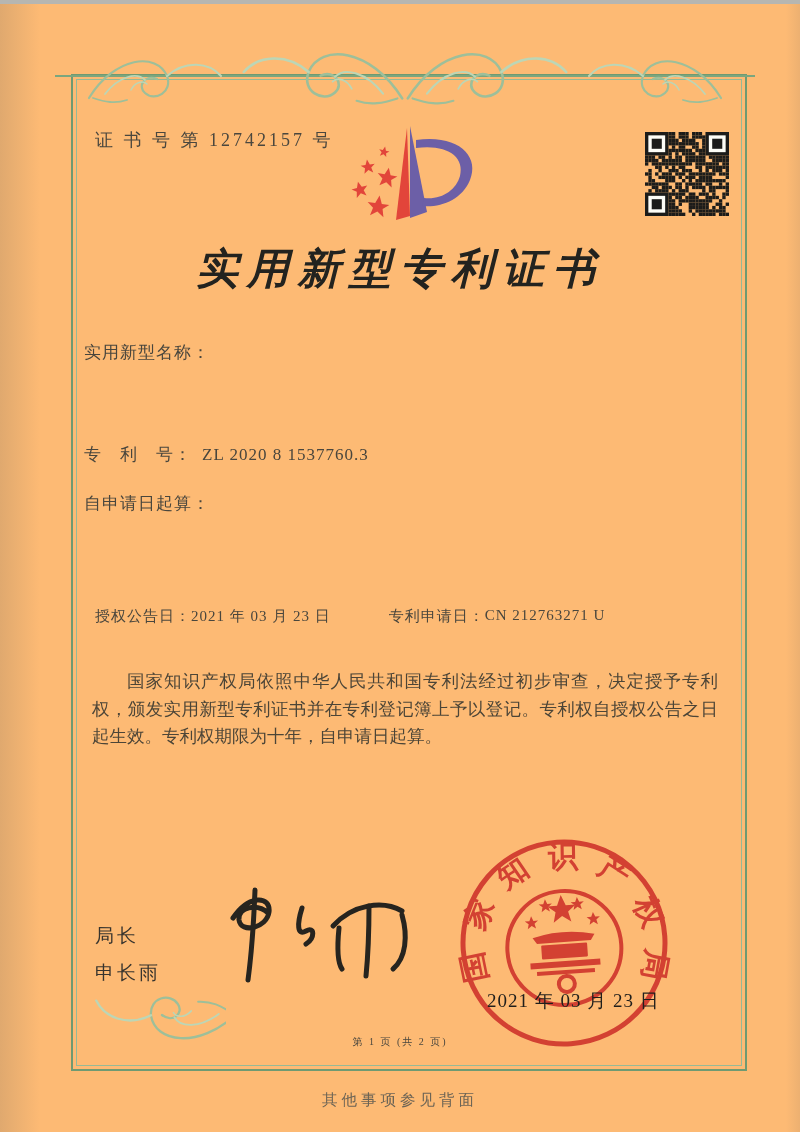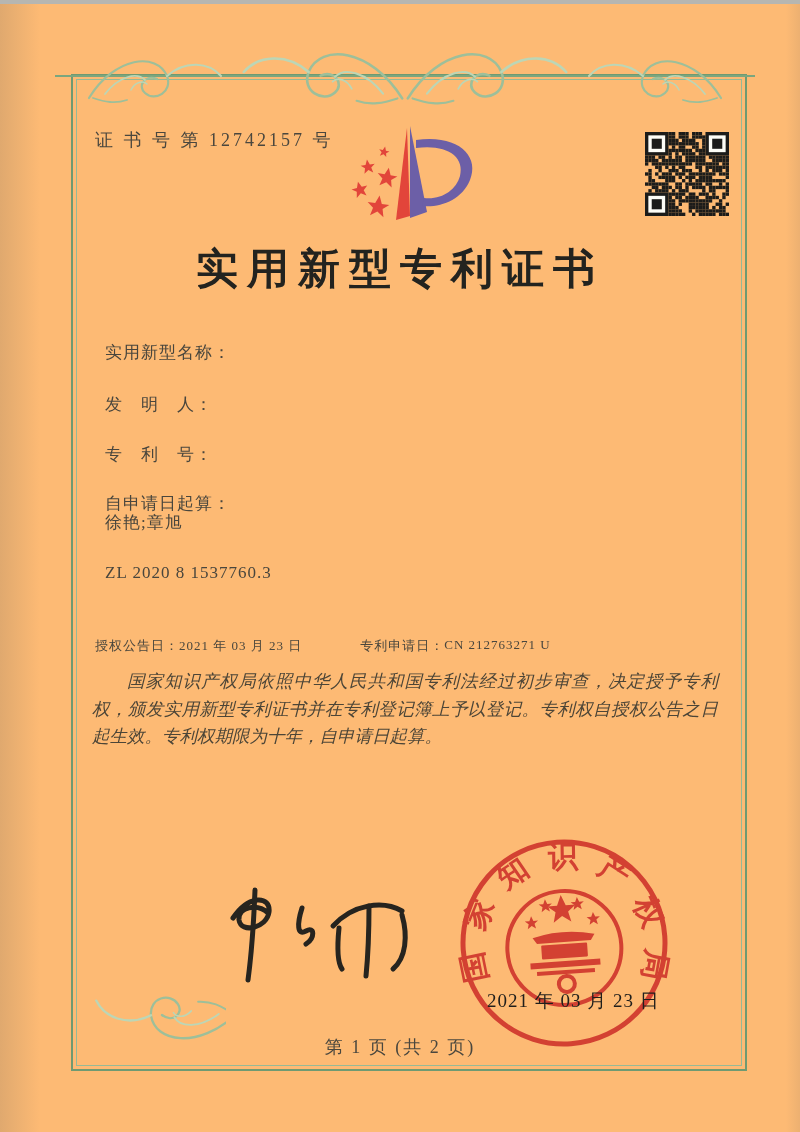--- a/index.html
+++ b/index.html
@@ -21,41 +21,41 @@
   .orn{position:absolute;z-index:2;pointer-events:none;}
   .orn-top{left:55px;top:36px;}
   .orn-bl{left:76px;top:968px;}
   .orn-br{left:594px;top:968px;}
 
   .certno{position:absolute;left:95px;top:124px;font-size:18px;letter-spacing:3px;color:#4a473e;z-index:3;}
   .logo{position:absolute;left:330px;top:108px;z-index:3;}
   .qr{position:absolute;left:645px;top:128px;z-index:3;}
 
   .title{position:absolute;left:0;top:237px;width:800px;text-align:center;
-    font-size:42px;font-weight:700;letter-spacing:9px;color:#23231f;z-index:3;}
-
-  .frow{position:absolute;left:105px;width:624px;display:flex;align-items:flex-start;
-    font-size:17px;line-height:25px;letter-spacing:1px;color:#49463d;z-index:3;flex-direction:column;}
+    font-size:42px;font-weight:700;letter-spacing:9px;color:#23231f;z-index:3;font-style:italic;}
+
+  .frow{position:absolute;left:84px;width:624px;display:flex;align-items:center;
+    font-size:17px;line-height:25px;letter-spacing:1px;color:#49463d;z-index:3;}
   .flabel{flex:0 0 118px;white-space:nowrap;}
   .fvalue{flex:1;}
   .r1{top:336px}.r2{top:388px}.r3{top:438px}.r4{top:487px}.r5{top:536px}.r6{top:584px}
-  .grantrow{position:absolute;left:95px;top:633px;width:624px;font-size:13px;letter-spacing:1px;color:#49463d;z-index:3;display:flex;}
+  .grantrow{position:absolute;left:95px;top:603px;width:624px;font-size:15px;letter-spacing:1px;color:#49463d;z-index:3;display:flex;}
   .grant2{margin-left:58px;}
 
   .paras{position:absolute;left:92px;top:664px;width:626px;font-size:17.5px;line-height:27.5px;
     text-align:justify;color:#4c4537;z-index:3;}
-  .paras p{margin:0 0 6px 0;text-indent:2em;font-style:italic;}
+  .paras p{margin:0 0 6px 0;text-indent:2em;}
 
   .signer{position:absolute;left:95px;top:913px;font-size:19px;letter-spacing:3px;color:#37342e;z-index:3;line-height:37px;}
   .signature{position:absolute;left:205px;top:872px;z-index:4;}
 
   .seal{position:absolute;left:453px;top:828px;z-index:3;transform:rotate(-4deg);opacity:.93;}
   .sealdate{position:absolute;left:487px;top:984px;font-size:19px;letter-spacing:1px;color:#201f1c;z-index:4;}
 
-  .pageno{position:absolute;left:0;top:1031px;width:800px;text-align:center;font-size:18px;letter-spacing:2px;color:#4a473e;z-index:3;}
+  .pageno{position:absolute;left:0;top:1031px;width:800px;text-align:center;font-size:10px;letter-spacing:2px;color:#4a473e;z-index:3;}
   .note{position:absolute;left:0;top:1086px;width:800px;text-align:center;font-size:15.5px;letter-spacing:4px;color:#6c6455;z-index:3;}
 </style>
 </head>
 <body>
 
 <div class="page">
 
   <svg width="0" height="0" style="position:absolute">
     <defs>
       <g id="fl" fill="none" stroke="#9dbf9a" stroke-width="2.2" stroke-linecap="round">
@@ -468,42 +468,42 @@
         <rect fill="#fdfdf7" x="3.36" y="63.839999999999996" width="16.8" height="16.8"></rect>
         <rect x="6.72" y="67.2" width="10.08" height="10.08"></rect>
       </g>
     </svg>
 
   <div class="title">实用新型专利证书</div>
 
   <div class="frow r1">
     <span class="flabel">实用新型名称：</span>
   </div>
-  <div class="frow r2">
-    <span class="flabel">发　明　人：</span>
-    <span class="fvalue">徐艳;章旭</span>
-  </div>
   <div class="frow r3">
     <span class="flabel">专　利　号：</span>
     <span class="fvalue">ZL 2020 8 1537760.3</span>
   </div>
   <div class="frow r4">
     <span class="flabel">自申请日起算：</span>
   </div>
   <div class="grantrow">
     <span>授权公告日：</span>
     <span>2021 年 03 月 23 日</span>
     <span class="grant2">专利申请日：</span>
     <span>CN 212763271 U</span>
   </div>
 
   <div class="paras">
     <p>国家知识产权局依照中华人民共和国专利法经过初步审查，决定授予专利权，颁发实用新型专利证书并在专利登记簿上予以登记。专利权自授权公告之日起生效。专利权期限为十年，自申请日起算。</p>
   </div>
 
+  <div class="signer">
+    <div>局长</div>
+    <div>申长雨</div>
+  </div>
 
   <svg class="signature" width="210" height="118" viewBox="0 0 210 118">
     <g fill="none" stroke="#26241f" stroke-width="5" stroke-linecap="round" stroke-linejoin="round">
       <path d="M28,42 C44,18 66,20 64,36 C62,52 36,58 34,44 C33,31 52,27 63,37"></path>
       <path d="M50,14 C49,40 47,74 43,104"></path>
       <path d="M97,32 C92,48 92,60 101,55 C110,50 110,62 101,68"></path>
       <path d="M128,50 C148,28 178,24 197,35"></path>
       <path d="M134,52 C132,72 132,86 137,93"></path>
       <path d="M164,30 C164,55 163,80 161,100"></path>
       <path d="M197,39 C203,60 201,82 188,93"></path>
@@ -528,14 +528,15 @@
         <rect x="88" y="112" width="46" height="14" rx="1"></rect>
         <rect x="76" y="129" width="70" height="6"></rect>
         <rect x="82" y="138" width="58" height="4"></rect>
         <circle cx="111" cy="152" r="8" fill="none" stroke="#d0382e" stroke-width="4"></circle>
       </g>
     </g>
   </svg>
   <div class="sealdate">2021 年 03 月 23 日</div>
 
   <div class="pageno">第 1 页 (共 2 页)</div>
+  <div class="note">其他事项参见背面</div>
 
 </div>
 
 </body></html>

